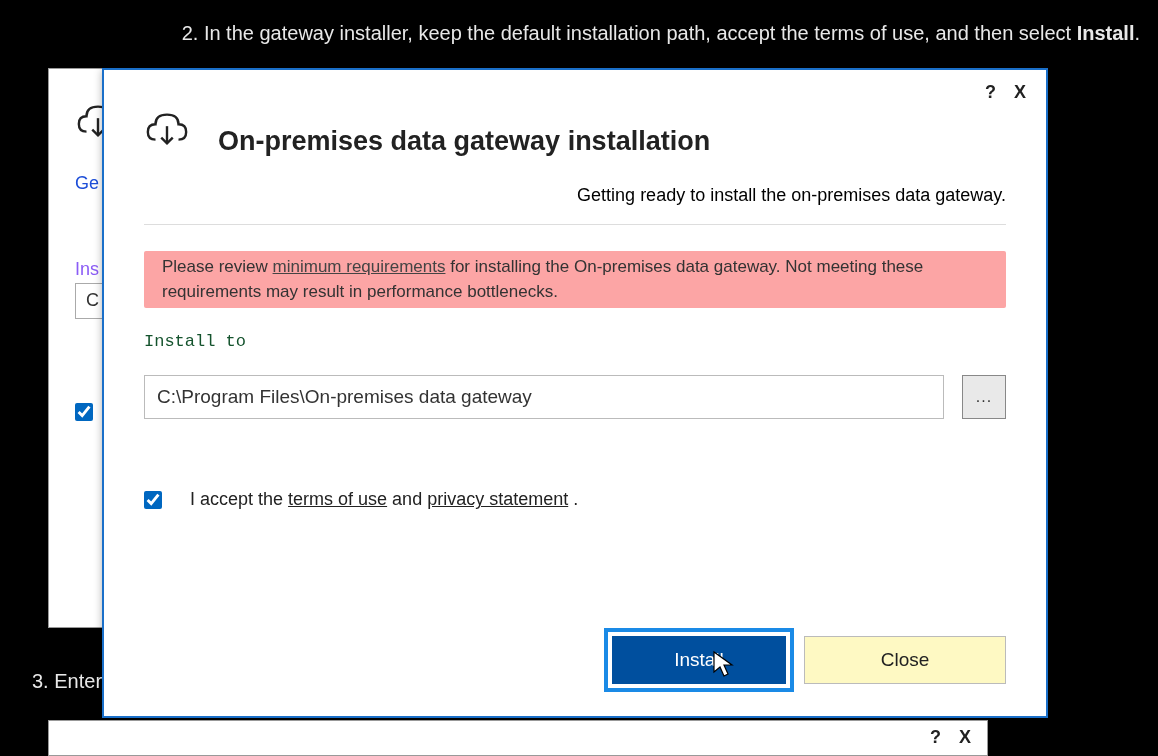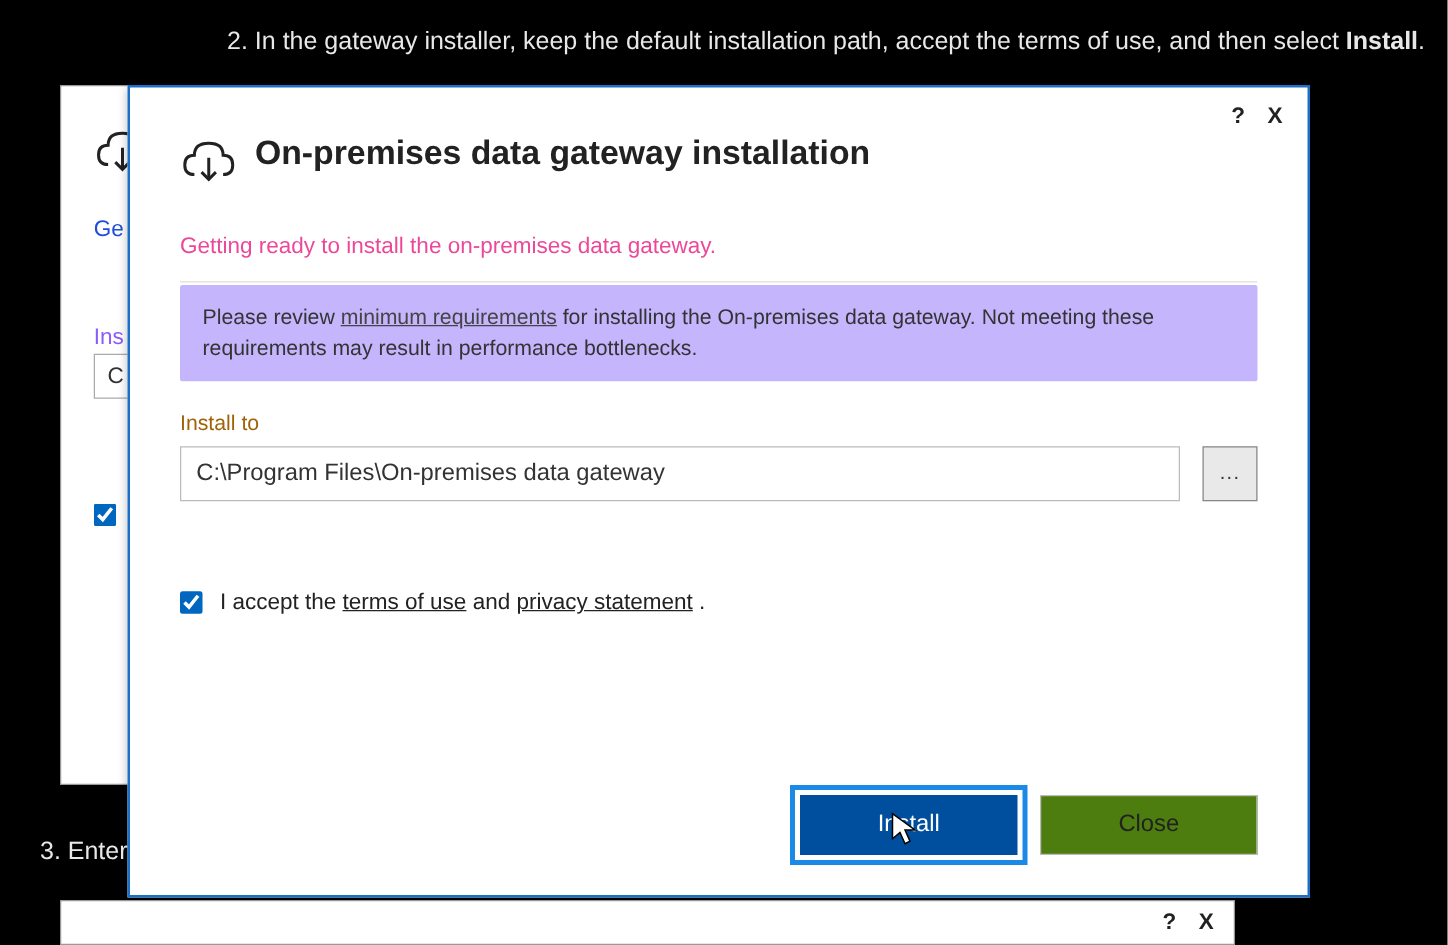--- a/index.html
+++ b/index.html
@@ -122,55 +122,57 @@
       font-weight: 600;
     }
     .titlebar-btn {
       cursor: pointer;
     }
     .dialog-body {
       padding: 0 40px 20px 40px;
     }
     .dialog-header {
       display: flex;
-      align-items: flex-start;
-      gap: 14px;
+      align-items: flex-end;
+      gap: 28px;
       margin-bottom: 28px;
     }
     .dialog-header svg { width: 46px; height: 46px; }
     .dialog-title {
       font-size: 27px;
       font-weight: 600;
       color: #222;
     }
     .subtitle {
       font-size: 18px;
-      color: #ec4899;
+      color: #000000;
       padding-bottom: 18px;
       border-bottom: 1px solid #ddd;
-      margin-bottom: 2px;
+      margin-bottom: 26px;
+      text-align: right;
     }
     .info-box {
-      background: #c4b5fd;
+      background: #fca5a5;
       border-radius: 2px;
-      padding: 14px 18px;
+      padding: 4px 18px;
       font-size: 17px;
       color: #333;
       line-height: 1.45;
       margin-bottom: 24px;
     }
     .info-box .link {
       color: #444;
       text-decoration: underline;
       cursor: pointer;
     }
     .field-label {
       font-size: 17px;
-      color: #a16207;
-      margin-bottom: 8px;
+      color: #14532d;
+      margin-bottom: 24px;
+      font-family: Liberation Mono, monospace;
     }
     .field-row {
       display: flex;
       gap: 18px;
       align-items: flex-start;
       margin-bottom: 70px;
     }
     .path-input {
       flex: 1;
       height: 44px;
@@ -189,21 +191,21 @@
       color: #333;
       cursor: pointer;
       display: flex;
       align-items: center;
       justify-content: center;
       letter-spacing: 1px;
     }
     .accept-row {
       display: flex;
       align-items: center;
-      gap: 14px;
+      gap: 28px;
       font-size: 18px;
       color: #222;
     }
     .accept-checkbox {
       width: 18px;
       height: 18px;
       accent-color: #0067c0;
     }
     .accept-row .underline {
       text-decoration: underline;
@@ -226,23 +228,23 @@
       width: 174px;
       height: 48px;
       background: #004f9e;
       color: #fff;
       border: none;
       font-size: 19px;
       cursor: pointer;
       position: relative;
     }
     .close-btn {
-      width: 174px;
+      width: 202px;
       height: 48px;
-      background: #4d7c0f;
+      background: #fef9c3;
       border: 1px solid #bbb;
       color: #222;
       font-size: 19px;
       cursor: pointer;
     }
     .cursor {
       position: absolute;
       bottom: 34px;
       right: 312px;
       pointer-events: none;

